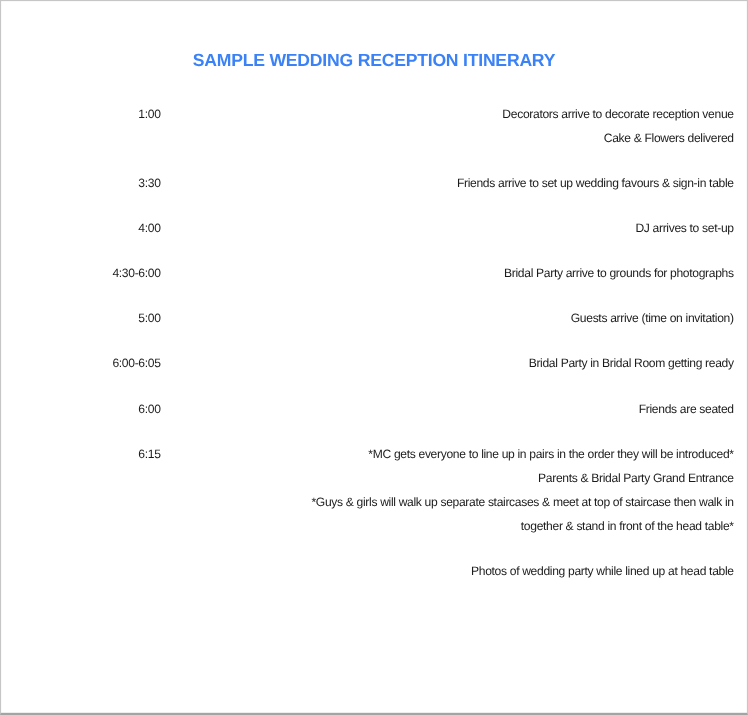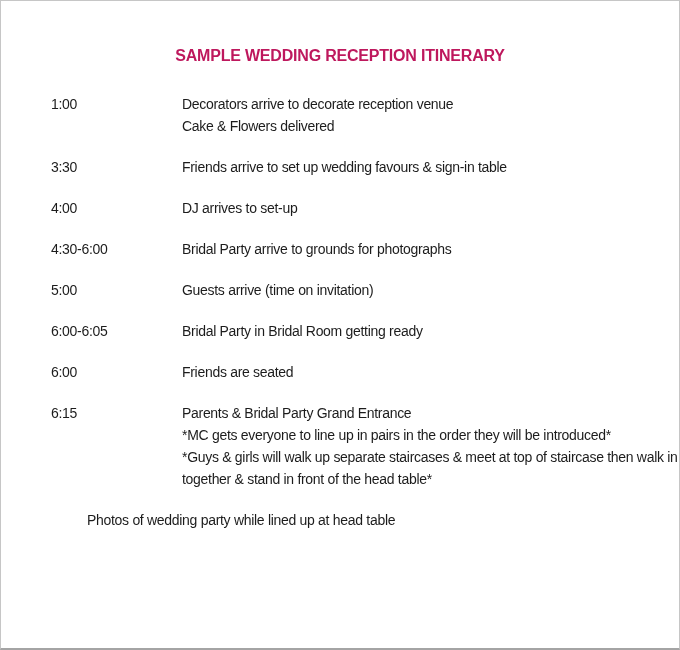--- a/index.html
+++ b/index.html
@@ -18,34 +18,35 @@
     overflow: hidden;
     font-family: "Liberation Sans", "DejaVu Sans", sans-serif;
     color: #1c1c1c;
   }
   .doc-title {
     margin-top: 46px;
     text-align: center;
     font-size: 16px;
     font-weight: bold;
     letter-spacing: -0.2px;
-    color: #be185d;
+    color: #3b82f6;
   }
   .itinerary {
     margin-top: 28px;
     padding-left: 50px;
     padding-right: 12px;
   }
   .entry {
     display: flex;
     align-items: flex-start;
     margin-bottom: 19px;
-    font-size: 14px;
+    font-size: 11px;
     letter-spacing: -0.3px;
     line-height: 22px;
+    text-align: right;
   }
   .entry-time {
     flex: 0 0 95px;
     white-space: nowrap;
   }
   .entry-desc {
     flex: 1 1 auto;
     min-width: 0;
     margin-left: 36px;
   }
@@ -109,22 +110,22 @@
     <div class="entry">
       <div class="entry-time">6:00</div>
       <div class="entry-desc">
         <div class="entry-line">Friends are seated</div>
       </div>
     </div>
 
     <div class="entry">
       <div class="entry-time">6:15</div>
       <div class="entry-desc">
+        <div class="entry-line">*MC gets everyone to line up in pairs in the order they will be introduced*</div>
         <div class="entry-line">Parents &amp; Bridal Party Grand Entrance</div>
-        <div class="entry-line">*MC gets everyone to line up in pairs in the order they will be introduced*</div>
         <div class="entry-line">*Guys &amp; girls will walk up separate staircases &amp; meet at top of staircase then walk in</div>
         <div class="entry-line">together &amp; stand in front of the head table*</div>
       </div>
     </div>
 
     <div class="entry">
       <div class="entry-desc">
         <div class="entry-line">Photos of wedding party while lined up at head table</div>
       </div>
     </div>

